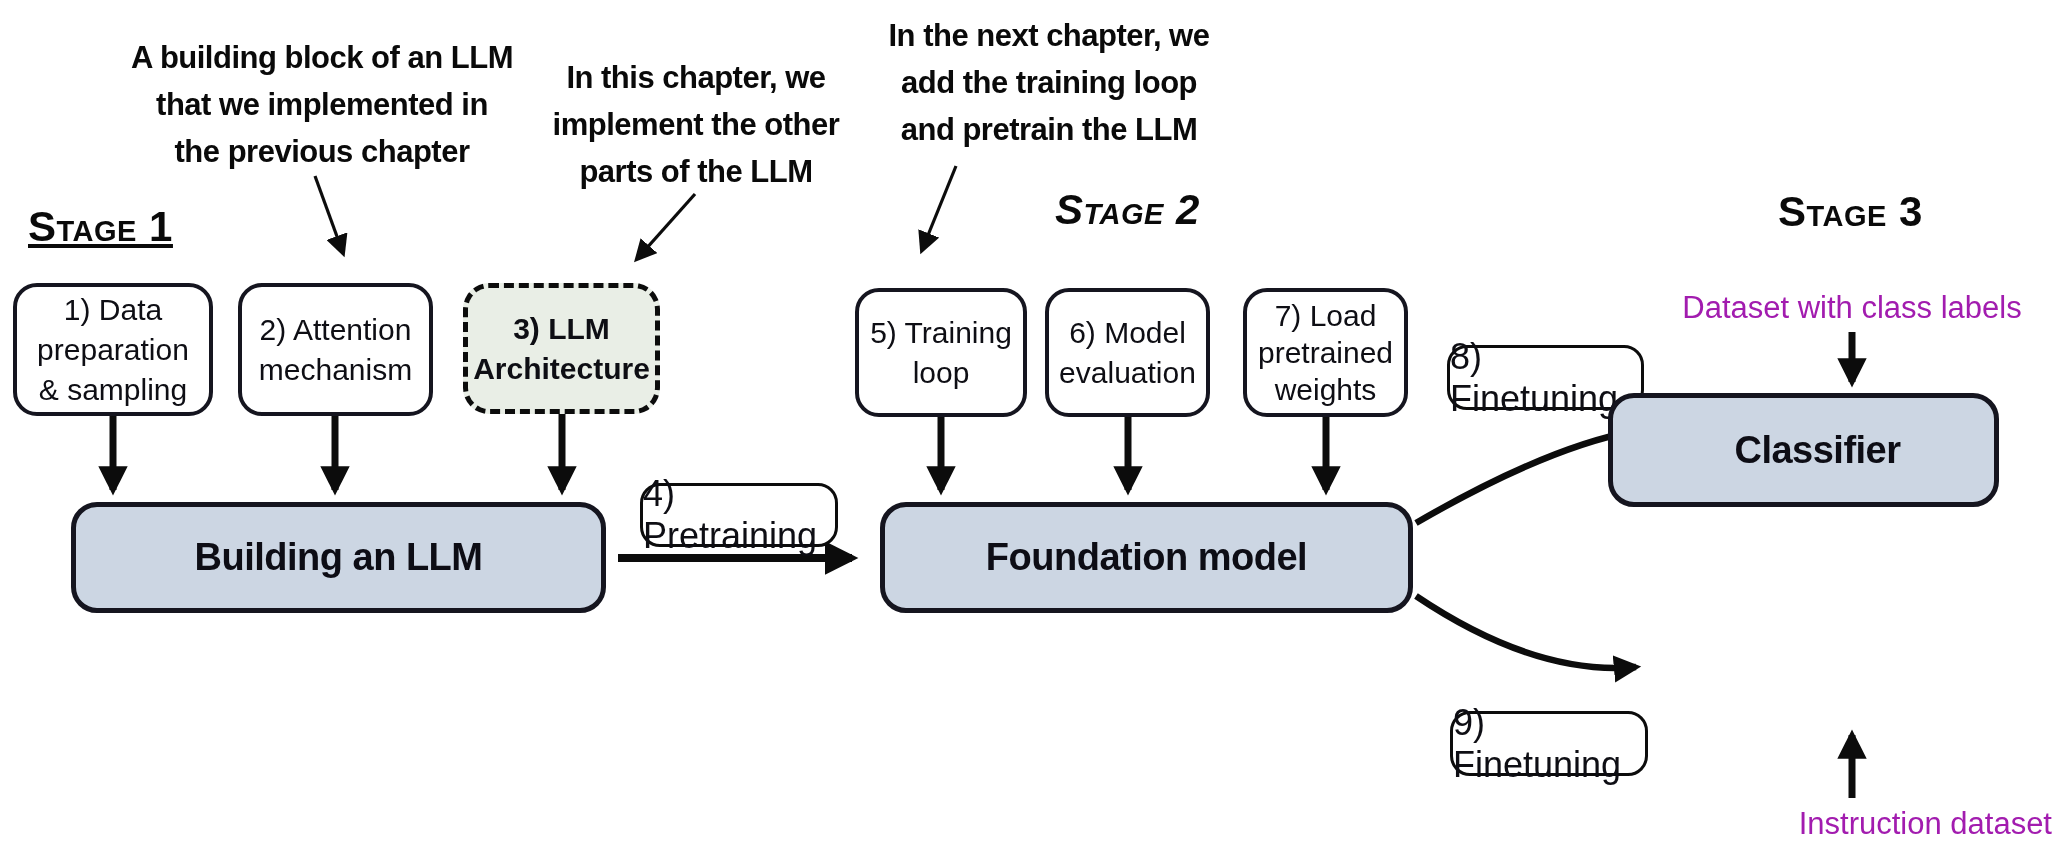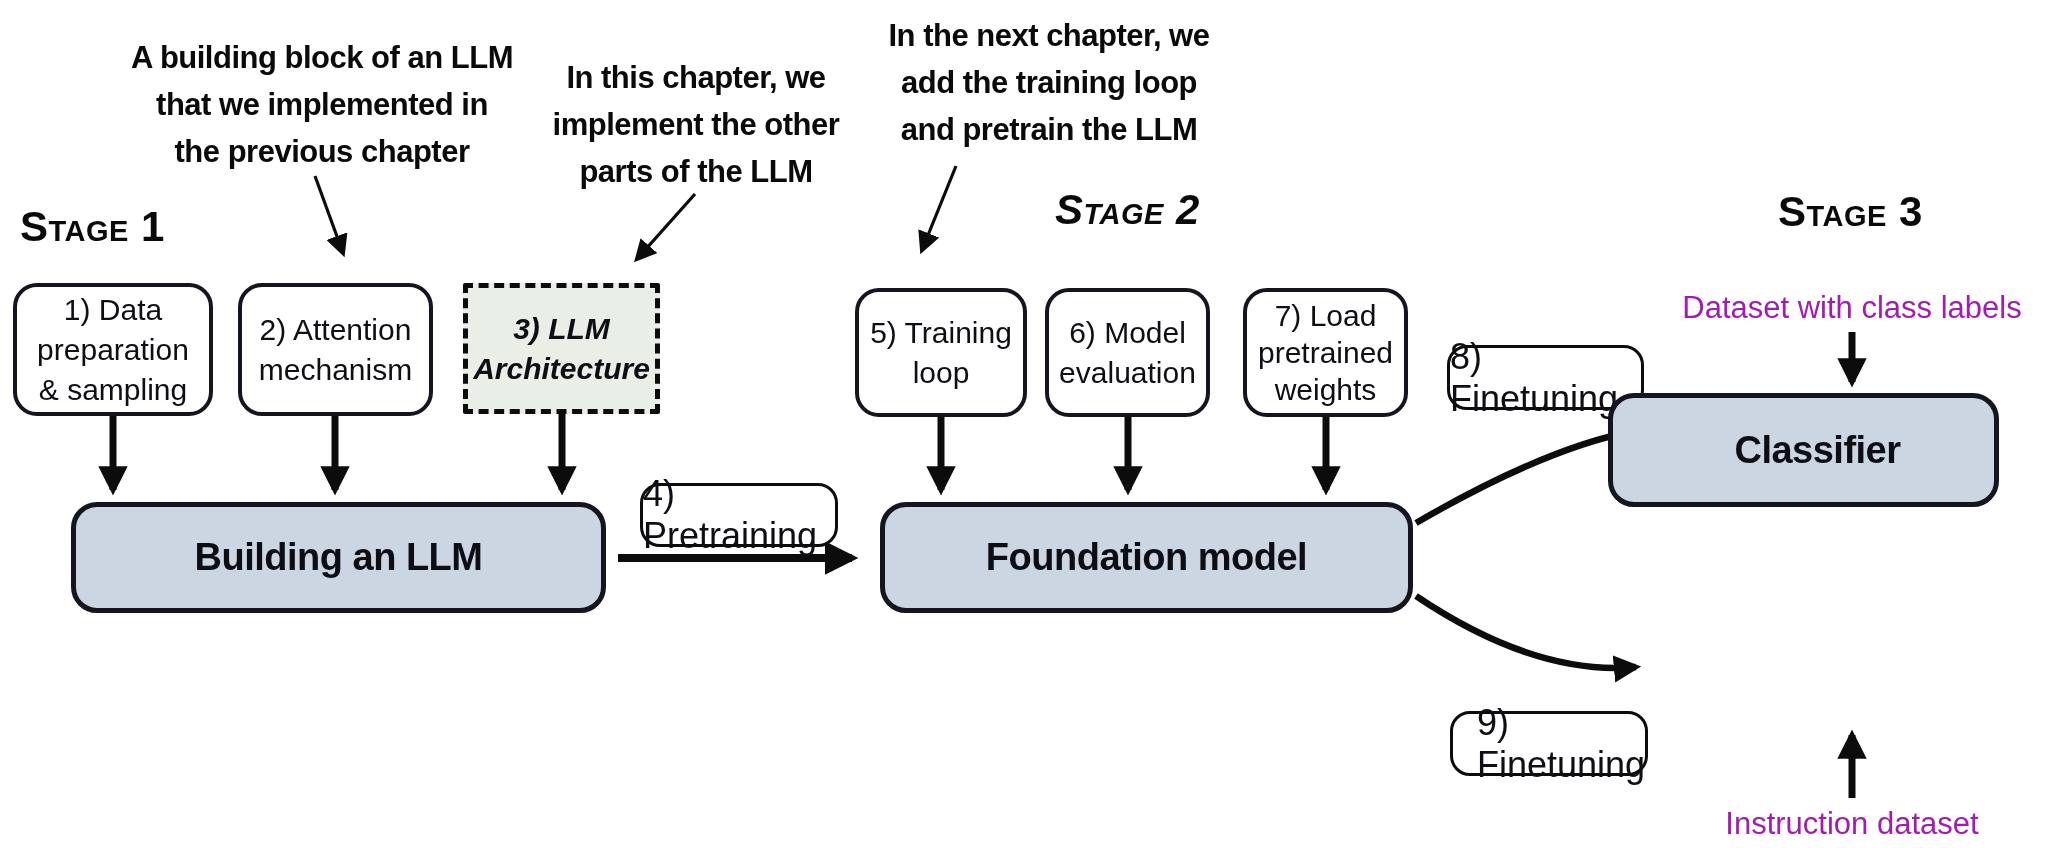--- a/index.html
+++ b/index.html
@@ -31,21 +31,21 @@
 
   
   .stepbox{
     position:absolute;background:var(--box-fill-white);
     border:4px solid var(--stroke-dark);border-radius:24px;
     display:flex;flex-direction:column;justify-content:center;align-items:center;
     text-align:center;font-size:30px;line-height:40px;box-sizing:border-box;
   }
   .stepbox.dashed{
     background:var(--box-fill-green);
-    border:5px dashed #0c0c0c;border-radius:2px;font-weight:700;font-style:italic;
+    border:5px dashed #0c0c0c;border-radius:26px;font-weight:700;
   }
 
   
   .pill{
     position:absolute;background:var(--box-fill-white);
     border:3px solid #0c0c0c;border-radius:20px;
     display:flex;justify-content:center;align-items:center;
     font-size:36px;box-sizing:border-box;
   }
 
@@ -110,21 +110,21 @@
     <div>implement the other</div>
     <div>parts of the LLM</div>
   </div>
 
   <div class="note" style="left:849px;top:12px;width:400px;">
     <div>In the next chapter, we</div>
     <div>add the training loop</div>
     <div>and pretrain the LLM</div>
   </div>
 
-  <div class="stage" style="left:20px;top:205px;">Stage 1</div>
+  <div class="stage" style="left:28px;top:205px;text-decoration:underline;">Stage 1</div>
   <div class="stage" style="left:1055px;top:188px;font-style:italic;">Stage 2</div>
   <div class="stage" style="left:1778px;top:190px;">Stage 3</div>
 
   <div class="stepbox" style="left:13px;top:283px;width:200px;height:133px;">
     <div>1) Data</div>
     <div>preparation</div>
     <div>&amp; sampling</div>
   </div>
 
   <div class="stepbox" style="left:238px;top:283px;width:195px;height:133px;">
@@ -148,22 +148,22 @@
   </div>
 
   <div class="stepbox" style="left:1243px;top:288px;width:165px;height:129px;line-height:37px;">
     <div>7) Load</div>
     <div>pretrained</div>
     <div>weights</div>
   </div>
 
   <div class="pill" style="left:640px;top:483px;width:198px;height:64px;">4) Pretraining</div>
   <div class="pill" style="left:1447px;top:345px;width:197px;height:65px;">8) Finetuning</div>
-  <div class="pill" style="left:1450px;top:711px;width:198px;height:65px;padding-left:24px;">9) Finetuning</div>
+  <div class="pill" style="left:1450px;top:711px;width:198px;height:65px;">9) Finetuning</div>
 
   <div class="bigbox" style="left:63px;top:502px;width:535px;height:111px;margin-left:8px;">Building an LLM</div>
   <div class="bigbox" style="left:880px;top:502px;width:533px;height:111px;">Foundation model</div>
   <div class="bigbox" style="left:1608px;top:393px;width:391px;height:114px;padding-left:28px;">Classifier</div>
 
   <div class="freelabel" style="left:1652px;top:290px;width:400px;">Dataset with class labels</div>
-  <div class="freelabel" style="left:1652px;top:806px;width:400px;">Instruction dataset</div>
+  <div class="freelabel" style="left:1652px;top:806px;width:400px;text-align:right;">Instruction dataset</div>
 
 </div>
 
 </body></html>

